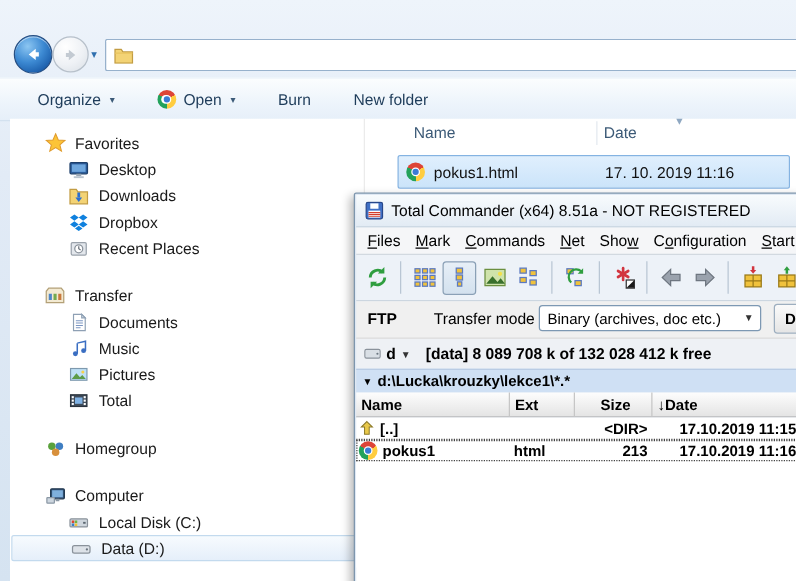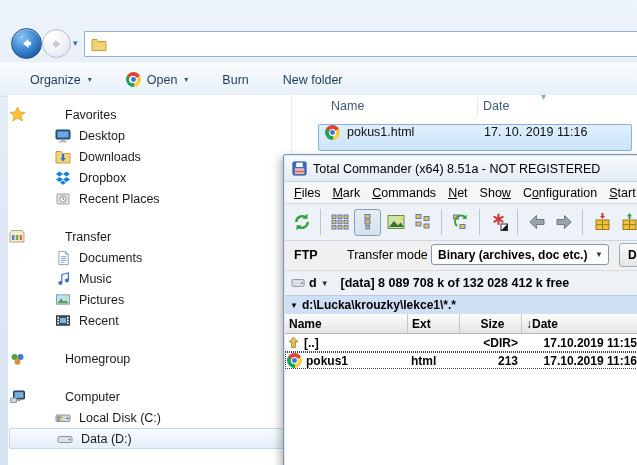--- a/index.html
+++ b/index.html
@@ -30,34 +30,34 @@
     display:flex;align-items:center;padding-left:20px;font-size:12.5px;color:#1e3c5a;}
   .cmdbtn{display:flex;align-items:center;gap:6px;padding:5px 10px;margin-right:14px;border-radius:3px;}
   .cmdbtn .caret{font-size:8px;color:#3c5a78;margin-left:1px;}
 
   .main{position:absolute;top:95px;left:8px;right:0;bottom:0;background:#fff;}
   .sidebar{position:absolute;left:0;top:0;bottom:0;width:284px;border-right:1px solid #ebebeb;
     padding-top:9px;box-sizing:border-box;overflow:hidden;}
   .sb-group{margin-bottom:17px;}
   .sb-item{height:21px;display:flex;align-items:center;font-size:12.5px;color:#1a1a1a;white-space:nowrap;}
   .sb-item .icon{width:18px;height:18px;margin-right:7px;}
-  .depth0{gap:32px;}
+  .depth0{padding-left:27px;}
   .depth1{padding-left:46px;}
   .sb-hl{background:linear-gradient(180deg,#f7fbfe 0%,#e5effa 100%);
     border:1px solid #c3daee;border-radius:2px;margin:0 3px 0 1px;height:19px;}
 
   .filepane{position:absolute;left:285px;top:0;right:0;bottom:0;}
   .fp-header{position:relative;height:24px;font-size:12.5px;color:#3c5a77;}
   .fp-col-name{position:absolute;left:38px;top:4px;}
   .fp-col-date{position:absolute;left:190px;top:4px;}
   .fp-coldiv{position:absolute;left:184px;top:2px;width:1px;height:19px;background:#e3e9ef;}
   .fp-sort{position:absolute;left:248px;top:-4px;font-size:10px;color:#8fa8c2;}
   .fp-row{position:absolute;left:25px;top:29px;width:312px;height:25px;border-radius:2px;
     background:linear-gradient(180deg,#e0effd 0%,#cbe4fa 100%);border:1px solid #84b3e2;
-    display:flex;align-items:flex-start;font-size:12.5px;color:#111;}
+    display:flex;align-items:center;font-size:12.5px;color:#111;}
   .fp-row .icon{margin:0 7px 0 6px;}
   .fp-row-date{position:absolute;left:165px;}
 
   
   .chrome{width:15px;height:15px;border-radius:50%;position:relative;flex:0 0 auto;
     background:conic-gradient(from 300deg,#dd4437 0 120deg,#ffcd40 0 240deg,#23a25b 0 360deg);}
   .chrome::before{content:"";position:absolute;inset:24%;background:#fff;border-radius:50%;}
   .chrome::after{content:"";position:absolute;inset:34%;background:#3a7bd5;border-radius:50%;}
 
   
@@ -75,21 +75,21 @@
     display:flex;align-items:center;padding-left:3px;overflow:hidden;white-space:nowrap;}
   .tbi{width:25px;height:25px;display:inline-flex;align-items:center;justify-content:center;margin:0 1px;}
   .tbi.pressed{border:1px solid #8aa0b6;border-radius:3px;
     background:linear-gradient(180deg,#e7eff7 0%,#d3e1ee 100%);}
   .vsep{display:inline-block;width:1px;height:26px;background:#b9c6d4;margin:0 5px;vertical-align:middle;}
   .tc-ftp{position:relative;height:29px;background:#f0f0f0;border-bottom:1px solid #dcdcdc;font-size:12.5px;color:#000;}
   .ftp-lbl{position:absolute;left:9px;top:7px;font-weight:bold;}
   .ftp-mode-lbl{position:absolute;left:62px;top:7px;}
   .ftp-combo{position:absolute;left:146px;top:3px;width:178px;height:21px;background:#fff;
     border:1px solid #7d98b3;border-radius:3px;display:flex;align-items:center;
-    font-weight:bold;font-size:12px;padding-left:6px;box-sizing:border-box;}
+    font-weight:normal;font-size:12px;padding-left:6px;box-sizing:border-box;}
   .ftp-combo .caret{position:absolute;right:5px;font-size:8px;color:#333;}
   .ftp-disc{position:absolute;left:334px;top:2px;width:72px;height:24px;
     background:linear-gradient(180deg,#fafafa 0%,#e5e5e5 100%);border:1px solid #9daebf;border-radius:3px;
     font-weight:bold;font-size:12px;display:flex;align-items:center;padding-left:8px;box-sizing:border-box;}
   .tc-drive{height:24px;background:#eef1f5;display:flex;align-items:center;
     font-size:12.5px;padding-left:6px;gap:4px;white-space:nowrap;}
   .tc-drive .dletter{font-weight:bold;}
   .tc-drive .caret{font-size:8px;color:#333;margin-right:8px;}
   .tc-drive .dinfo{font-weight:bold;}
   .tc-path{height:18px;background:#cfe0f4;display:flex;align-items:center;gap:4px;
@@ -258,21 +258,21 @@
                   <rect x="1" y="3" width="14" height="10" fill="#3f4b59" stroke="#2a323c"></rect>
                   <rect x="2" y="4.2" width="1.8" height="1.8" fill="#fff"></rect>
                   <rect x="2" y="7.1" width="1.8" height="1.8" fill="#fff"></rect>
                   <rect x="2" y="10" width="1.8" height="1.8" fill="#fff"></rect>
                   <rect x="12.2" y="4.2" width="1.8" height="1.8" fill="#fff"></rect>
                   <rect x="12.2" y="7.1" width="1.8" height="1.8" fill="#fff"></rect>
                   <rect x="12.2" y="10" width="1.8" height="1.8" fill="#fff"></rect>
                   <rect x="4.8" y="5.3" width="6.4" height="5.4" fill="#7fb2e5"></rect>
                 </svg>
               </span>
-              <span>Recent</span>
+              <span>Total</span>
             </div>
           </div>
           <div class="sb-group">
             <div class="sb-item depth0">
               <span class="icon">
                 <svg width="17" height="16" viewBox="0 0 16 16">
                   <circle cx="5" cy="6" r="3" fill="#5aa13c"></circle>
                   <circle cx="11" cy="6" r="3" fill="#3f7ec2"></circle>
                   <circle cx="8" cy="10.8" r="3" fill="#d8903c"></circle>
                 </svg>

